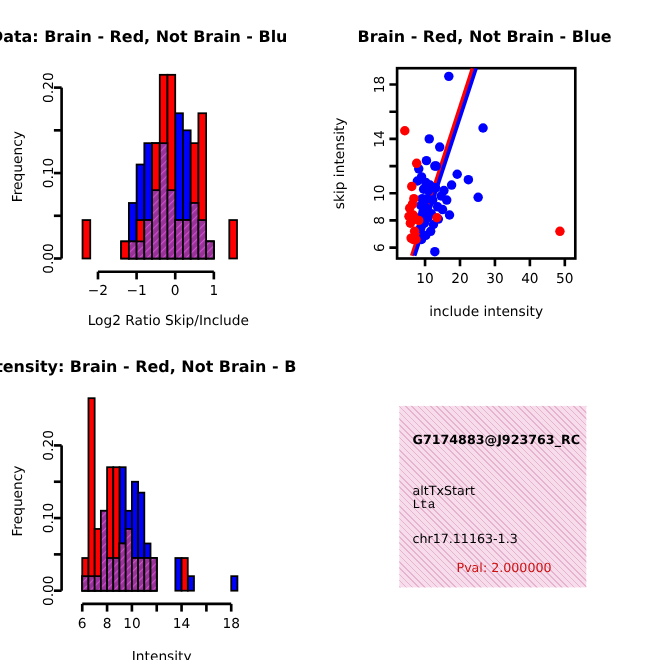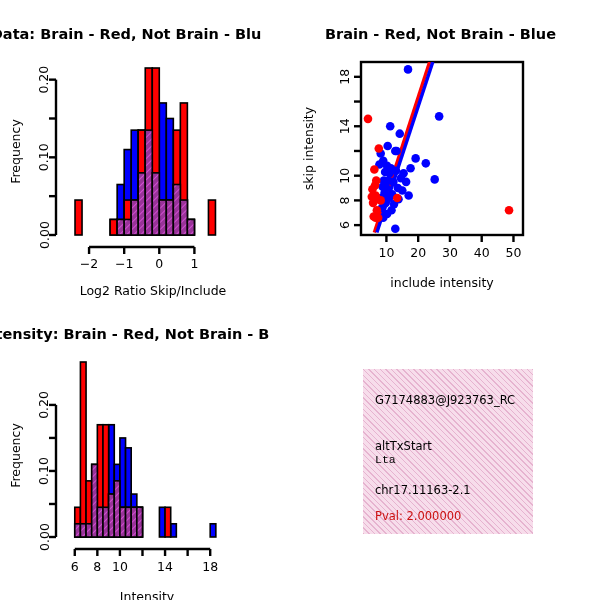--- a/index.html
+++ b/index.html
@@ -35,21 +35,21 @@
     overflow:hidden;
   }
   #info-panel .line{
     position:absolute;
     left:12px;
     font-size:11.5px;
     white-space:nowrap;
     color:#000;
     letter-spacing:0px;
   }
-  #info-panel .line.pval{color:#cc1111;}
+  #info-panel .line.pval{color:#cc1111;margin-left:40px;}
 </style>
 </head>
 <body>
 
 <div class="panel" style="left:0px;top:0px;width:300px;height:300px;">
   <div class="ttl" style="position:absolute;left:-52px;top:26px;">RatioData: Brain - Red, Not Brain - Blu</div>
   <svg id="svg-hist1" width="300" height="300">
       <defs>
         <pattern id="hatchA" width="5" height="5" patternUnits="userSpaceOnUse" patternTransform="rotate(45)">
           <rect width="5" height="5" fill="#993399"></rect>
@@ -293,18 +293,18 @@
         <rect x="114.27142857142857" y="180.8679245283019" width="5.642857142857139" height="56.1320754716981" fill="url(#hatchB)" stroke="#000" stroke-width="1.6"></rect>
         <rect x="119.91428571428571" y="207.28301886792454" width="5.642857142857153" height="29.71698113207546" fill="url(#hatchB)" stroke="#000" stroke-width="1.6"></rect>
         <rect x="125.55714285714286" y="207.28301886792454" width="5.642857142857125" height="29.71698113207546" fill="url(#hatchB)" stroke="#000" stroke-width="1.6"></rect>
         <rect x="131.2" y="207.28301886792454" width="5.642857142857167" height="29.71698113207546" fill="url(#hatchB)" stroke="#000" stroke-width="1.6"></rect>
         <rect x="136.84285714285716" y="207.28301886792454" width="5.642857142857139" height="29.71698113207546" fill="url(#hatchB)" stroke="#000" stroke-width="1.6"></rect>
       </g>
     </svg>
 </div>
 
 <div id="info-panel">
-  <div class="line" style="top:24px;">G7174883@J923763_RC</div>
+  <div class="line" style="top:24px;font-weight:bold;">G7174883@J923763_RC</div>
   <div class="line" style="top:70px;">altTxStart</div>
   <div class="line" style="top:84px;font-family:Liberation Mono, monospace;">Lta</div>
-  <div class="line" style="top:114px;">chr17.11163-2.1</div>
+  <div class="line" style="top:114px;">chr17.11163-1.3</div>
   <div class="line pval" style="top:140px;">Pval: 2.000000</div>
 </div>
 
 </body></html>

